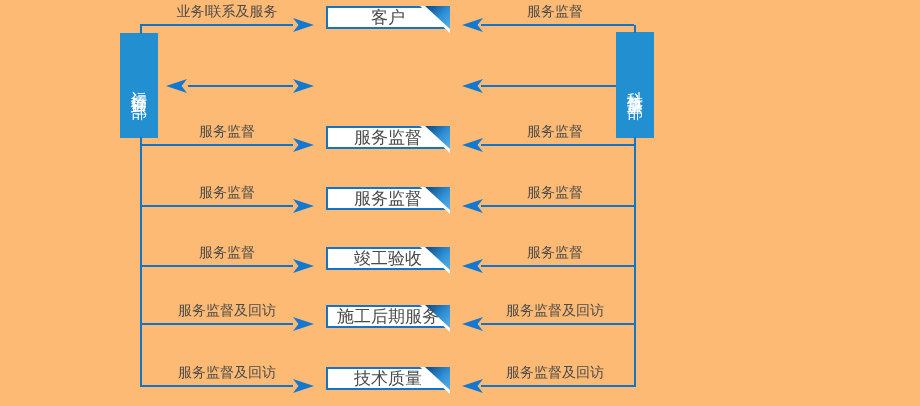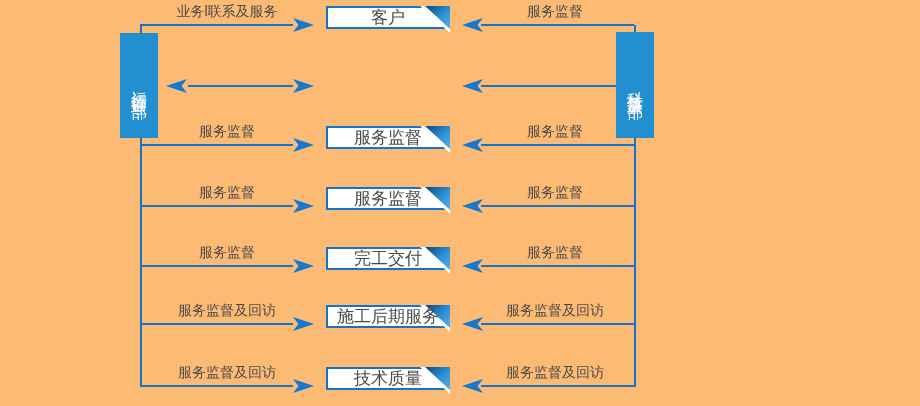--- a/index.html
+++ b/index.html
@@ -98,21 +98,21 @@
     <span class="lbl">服务监督</span>
   </div>
 
   <div class="alabel" style="left:137px;top:243px;">服务监督</div>
   <div class="alabel" style="left:465px;top:243px;">服务监督</div>
   <div class="hline" style="left:140px;top:265px;width:153px;"></div>
   <div class="arr right" style="left:293px;top:258px;"></div>
   <div class="hline" style="left:481px;top:265px;width:153px;"></div>
   <div class="arr left" style="left:462px;top:258px;"></div>
   <div class="pbox" style="top:247px;">
-    <span class="lbl">完工交付</span>
+    <span class="lbl">竣工验收</span>
   </div>
 
   <div class="alabel" style="left:137px;top:301px;">服务监督及回访</div>
   <div class="alabel" style="left:465px;top:301px;">服务监督及回访</div>
   <div class="hline" style="left:140px;top:323px;width:153px;"></div>
   <div class="arr right" style="left:293px;top:316px;"></div>
   <div class="hline" style="left:481px;top:323px;width:153px;"></div>
   <div class="arr left" style="left:462px;top:316px;"></div>
   <div class="pbox" style="top:305px;">
     <span class="lbl">施工后期服务</span>

